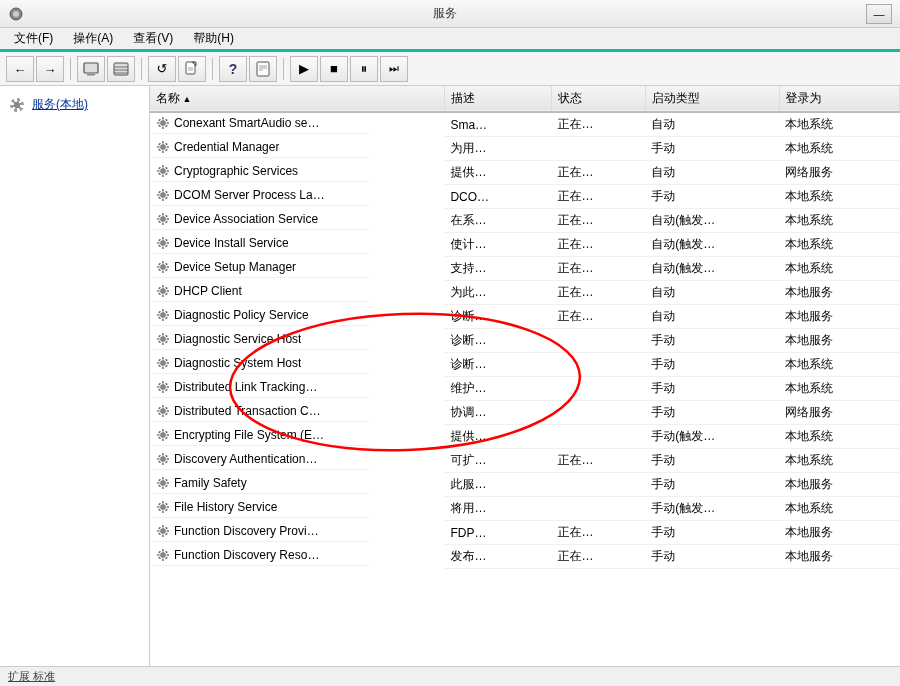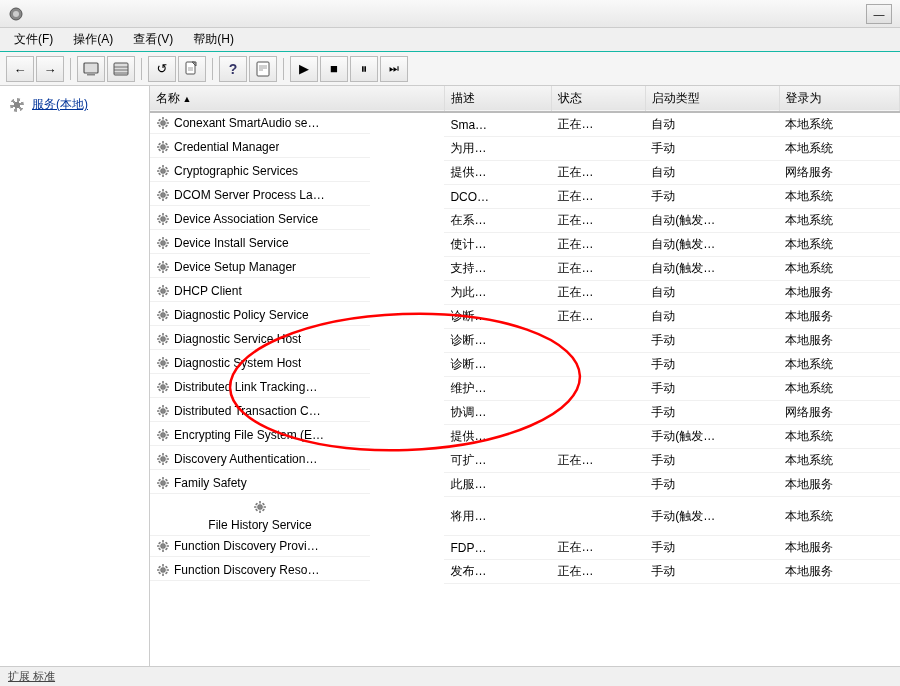--- a/index.html
+++ b/index.html
@@ -42,21 +42,21 @@
       background: linear-gradient(to bottom, #f5f5f5, #e0e0e0);
       border: 1px solid #aaa;
       cursor: pointer;
       display: flex; align-items: center; justify-content: center;
       font-size: 11px;
     }
 
     
     .menu-bar {
       background: #f0f0f0;
-      border-bottom: 1px solid #14b8a6;
+      border-bottom: 3px solid #14b8a6;
       height: 24px;
       display: flex;
       align-items: center;
       padding: 0 6px;
       gap: 4px;
     }
     .menu-item {
       padding: 2px 8px;
       cursor: pointer;
       font-size: 12px;
@@ -193,20 +193,21 @@
 </head>
 <body>
 
 <div class="title-bar">
   <div class="title-bar-icon">
     <svg width="16" height="16" viewBox="0 0 16 16">
       <circle cx="8" cy="8" r="6" fill="#888" stroke="#555" stroke-width="1"></circle>
       <circle cx="8" cy="8" r="3" fill="#ccc"></circle>
     </svg>
   </div>
+  <div class="title-bar-title">服务</div>
   <div class="title-bar-controls">
     <div class="title-btn">—</div>
   </div>
 </div>
 
 <div class="menu-bar">
   <span class="menu-item">文件(F)</span>
   <span class="menu-item">操作(A)</span>
   <span class="menu-item">查看(V)</span>
   <span class="menu-item">帮助(H)</span>
@@ -632,21 +633,21 @@
       </g>
     </svg>
                 <span style="overflow: hidden; text-overflow: ellipsis; white-space: nowrap;">Family Safety</span>
               </td>
               <td>此服…</td>
               <td></td>
               <td>手动</td>
               <td>本地服务</td>
             </tr>
             <tr>
-              <td style="display: flex; align-items: center; gap: 4px; max-width: 220px; overflow: hidden; flex-direction: column;">
+              <td style="display: flex; align-items: center; gap: 4px; max-width: 220px; overflow: hidden;">
                 <svg width="14" height="14" viewBox="0 0 14 14" style="flex-shrink: 0;">
       <circle cx="7" cy="7" r="2.5" fill="#888" stroke="#555" stroke-width="0.5"></circle>
       <g fill="#777">
         <rect x="6.2" y="1" width="1.6" height="2.5" rx="0.5"></rect>
         <rect x="6.2" y="10.5" width="1.6" height="2.5" rx="0.5"></rect>
         <rect x="1" y="6.2" width="2.5" height="1.6" rx="0.5"></rect>
         <rect x="10.5" y="6.2" width="2.5" height="1.6" rx="0.5"></rect>
         <rect x="2.8" y="2.8" width="1.6" height="2.5" rx="0.5" transform="rotate(45 3.6 4)"></rect>
         <rect x="9.6" y="2.8" width="1.6" height="2.5" rx="0.5" transform="rotate(-45 10.4 4)"></rect>
         <rect x="2.8" y="8.7" width="1.6" height="2.5" rx="0.5" transform="rotate(-45 3.6 10)"></rect>

